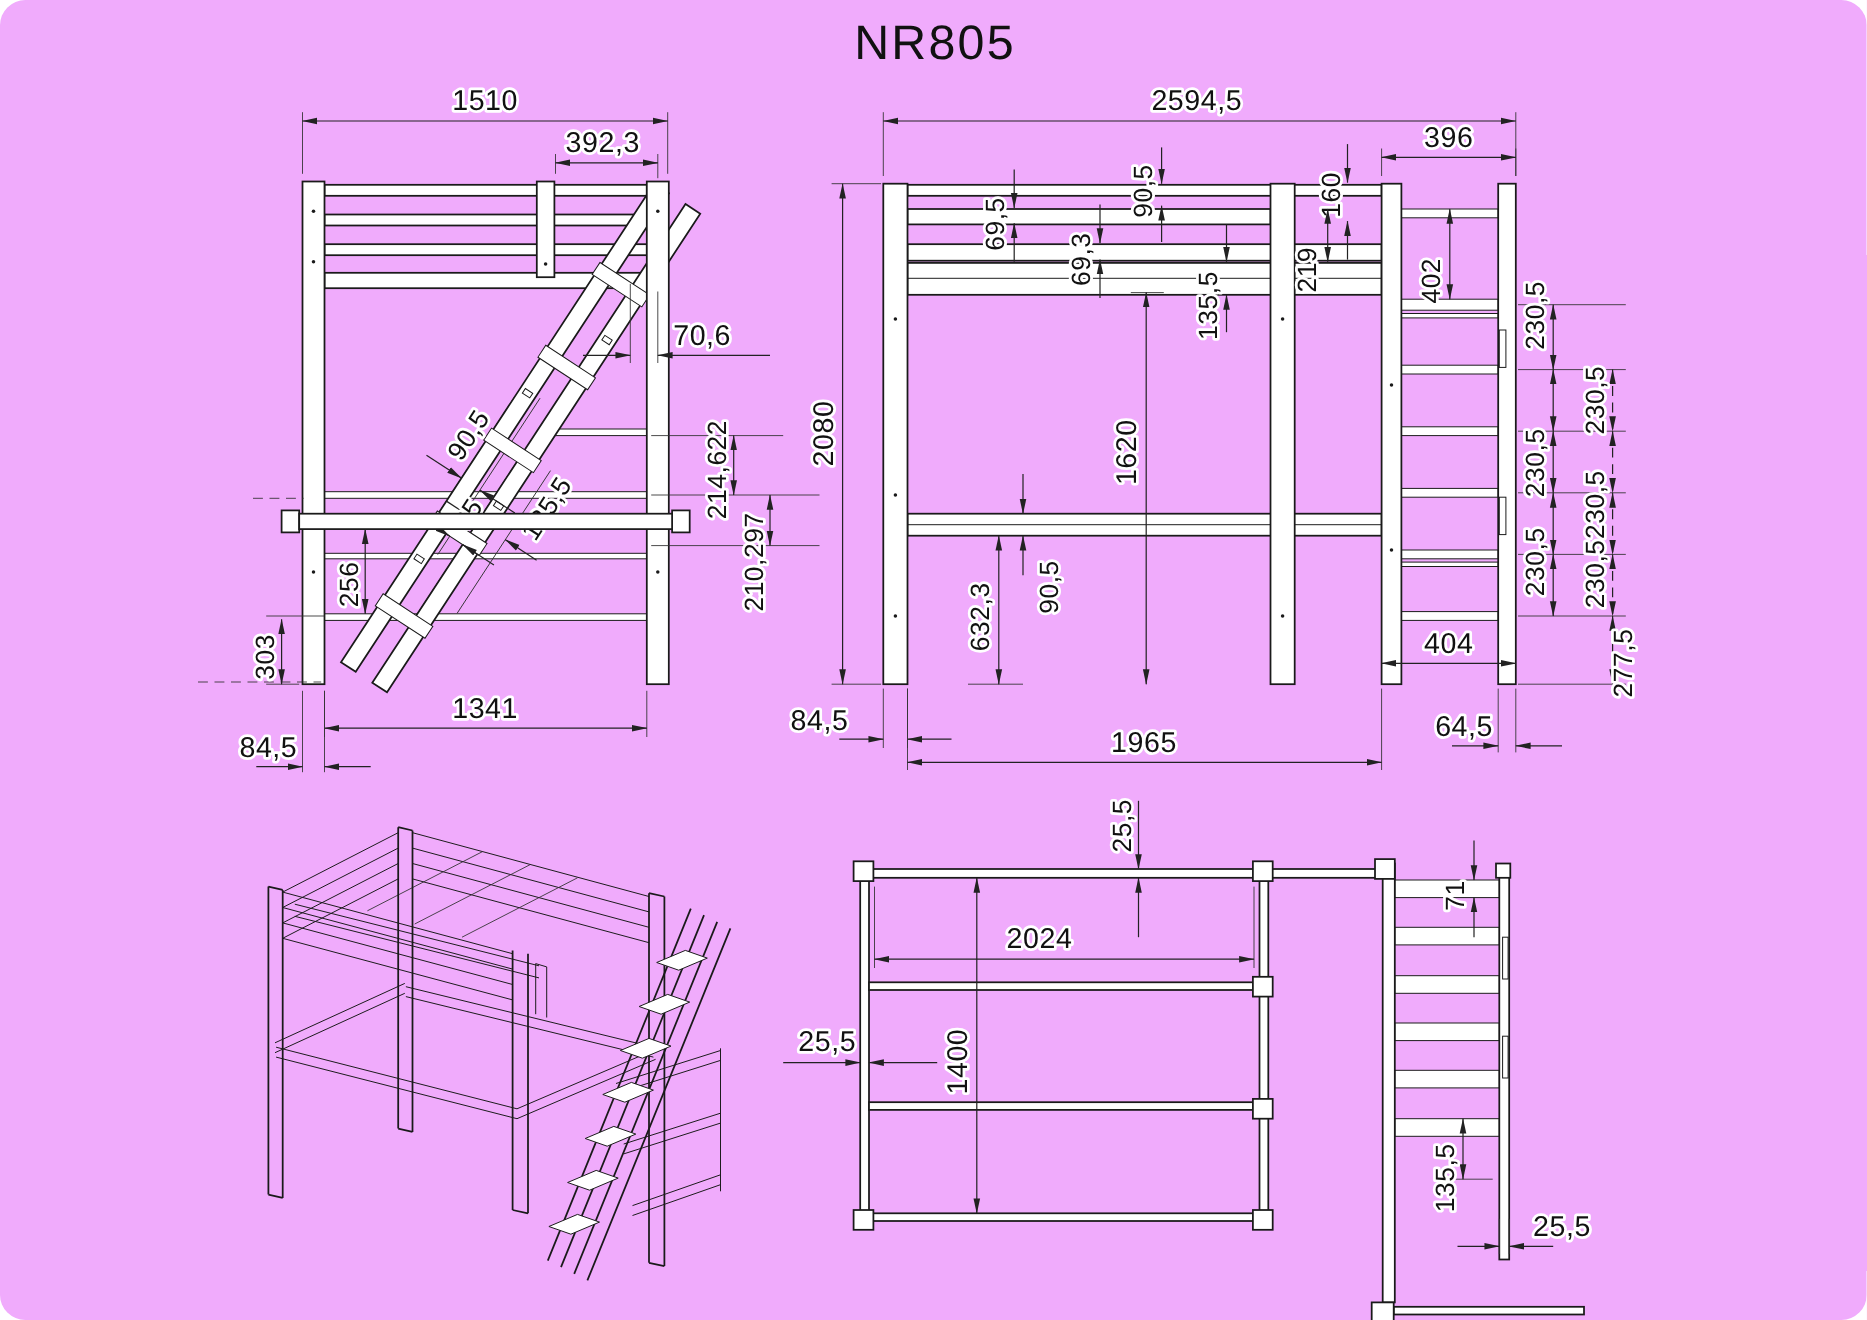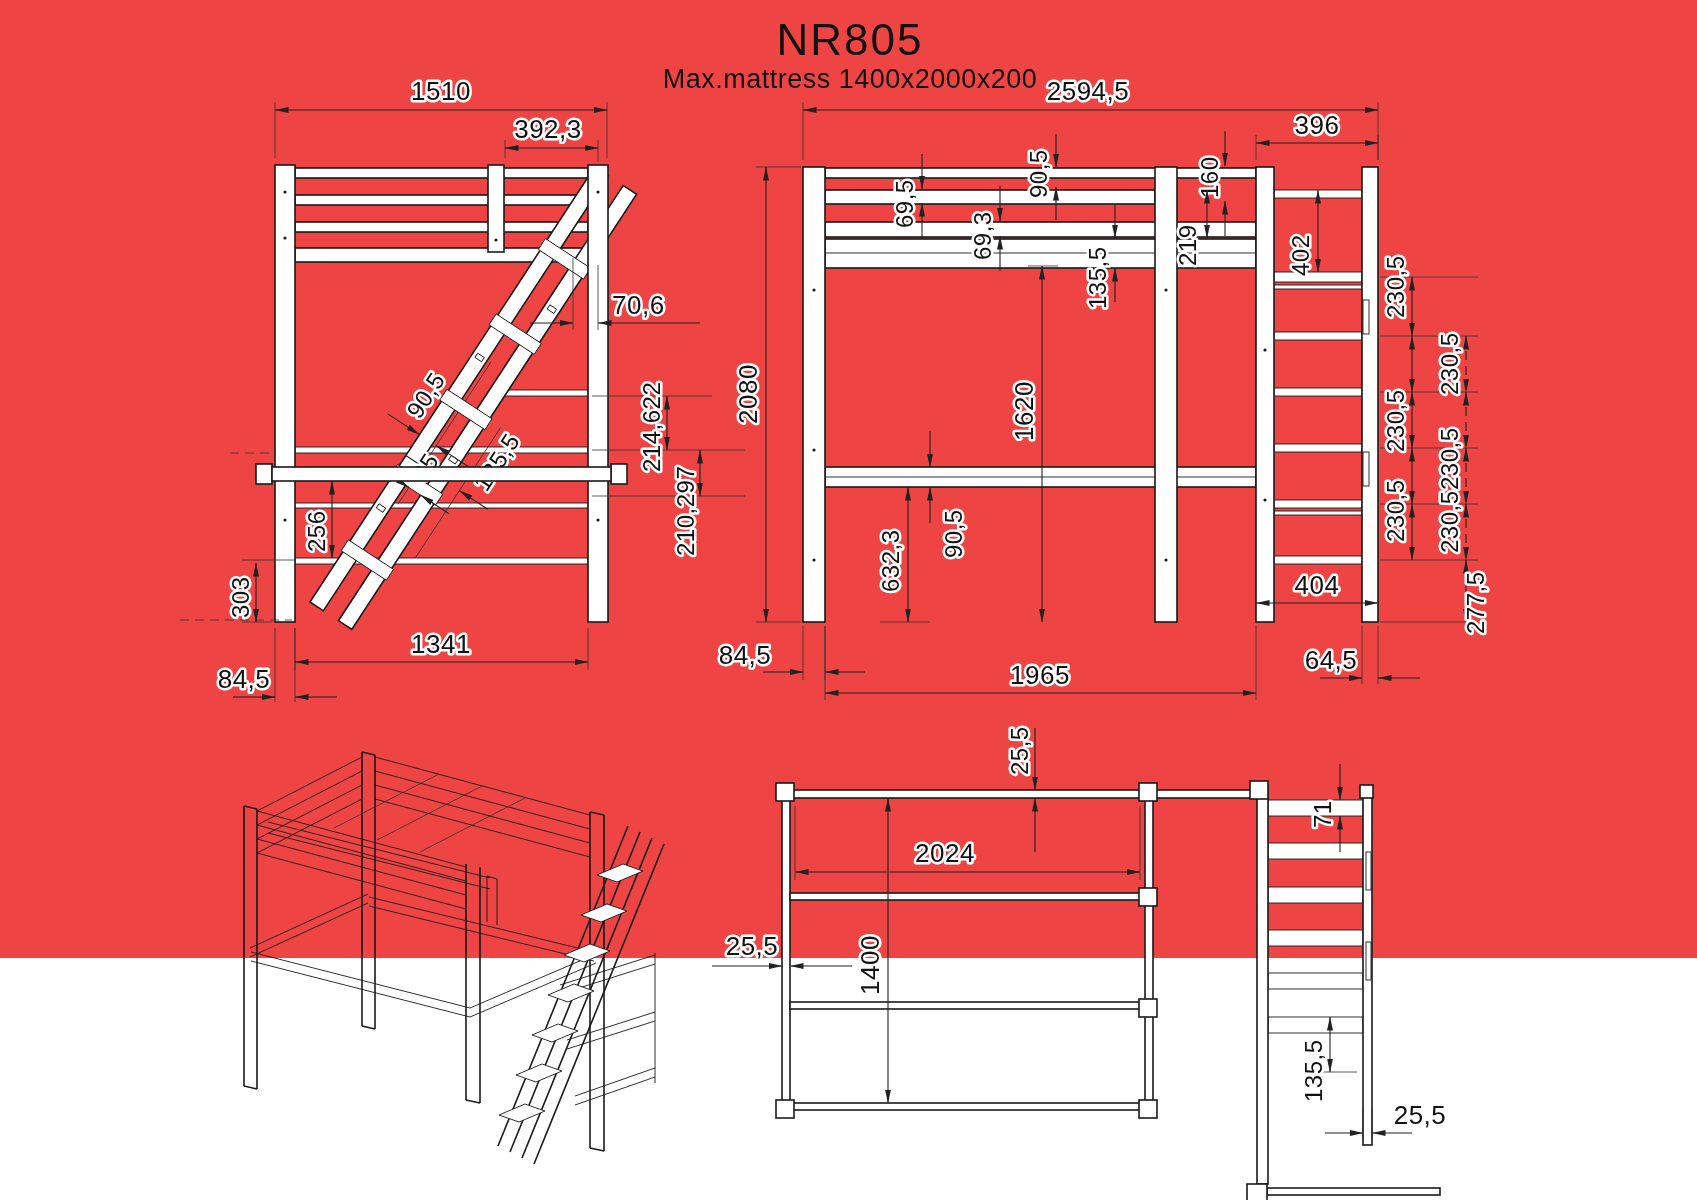--- a/index.html
+++ b/index.html
@@ -1,16 +1,16 @@
 <!DOCTYPE html>
 <html><head>
 <meta charset="utf-8">
 <style>
   html,body{margin:0;padding:0;background:#fff;width:1697px;height:1200px;overflow:hidden;}
-  #stage{position:relative;width:1697px;height:958px;background:#ef4444;}
+  #stage{position:relative;width:1697px;height:1200px;background:#f0abfc;border-radius:23px;}
   .hdr{position:absolute;left:550px;top:18px;width:600px;text-align:center;color:#111;
        font-family:"Liberation Sans",sans-serif;}
   .hdr .model{font-size:44px;letter-spacing:2px;font-weight:400;line-height:1.0;}
   .hdr .note{font-size:27px;letter-spacing:0.5px;margin-top:2px;}
   svg{position:absolute;left:0;top:0;}
   .ol{stroke:#1a1a1a;stroke-width:1.6;fill:none;}
   .olw{stroke:#1a1a1a;stroke-width:1.6;fill:#ffffff;}
   .tl{stroke:#1a1a1a;stroke-width:0.9;fill:none;}
   .tlw{stroke:#1a1a1a;stroke-width:0.9;fill:#ffffff;}
   .dl{stroke:#222;stroke-width:1.1;fill:none;}
@@ -21,21 +21,20 @@
        paint-order:stroke;stroke:#ffffff;stroke-width:5px;stroke-linejoin:round;letter-spacing:0.5px;}
   text.sm{font-size:24px;}
 </style>
 </head>
 <body>
 
 <div id="stage">
 
   <div class="hdr">
     <div class="model">NR805</div>
-    <div class="note">Max.mattress 1400x2000x200</div>
   </div>
 
   <svg width="1697" height="1200" viewBox="0 0 1697 1200">
     <defs>
       <marker id="mA" viewBox="0 0 14 8" refX="13.5" refY="4" markerWidth="14" markerHeight="8" orient="auto-start-reverse" markerUnits="userSpaceOnUse">
         <path d="M14,4 L0,1 L0,7 Z" fill="#222"></path>
       </marker>
     </defs>
 
     <g>

